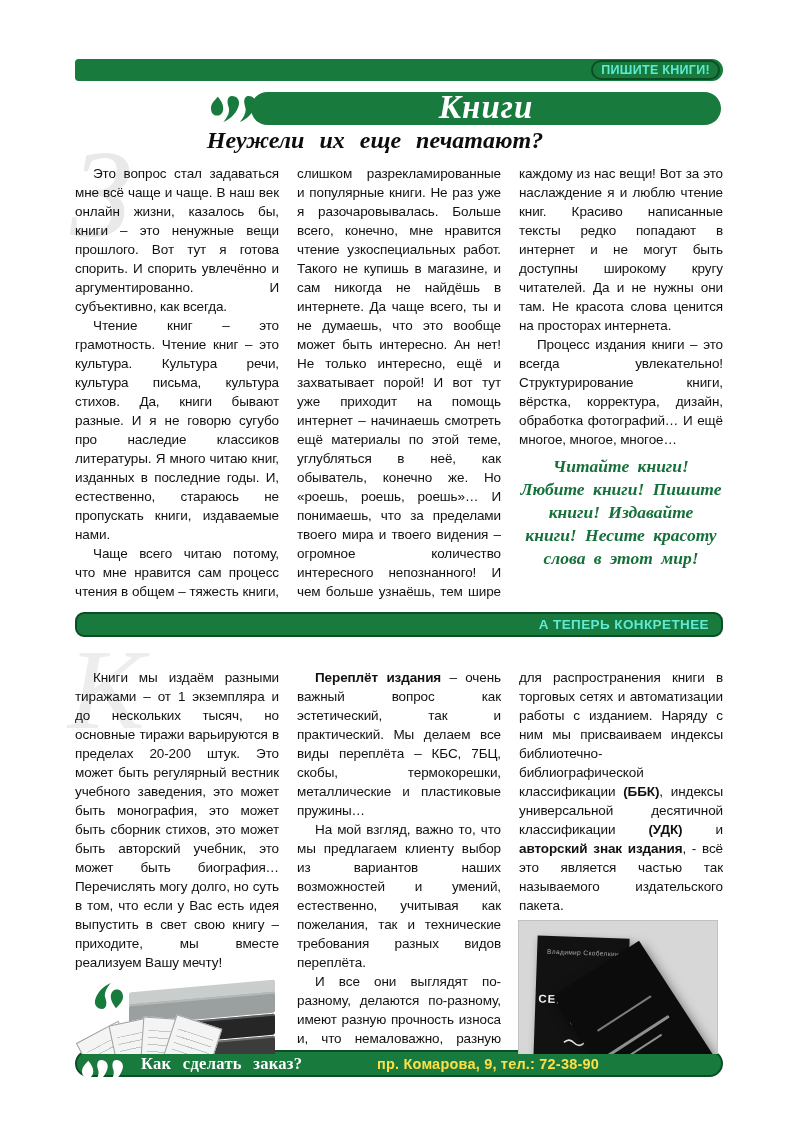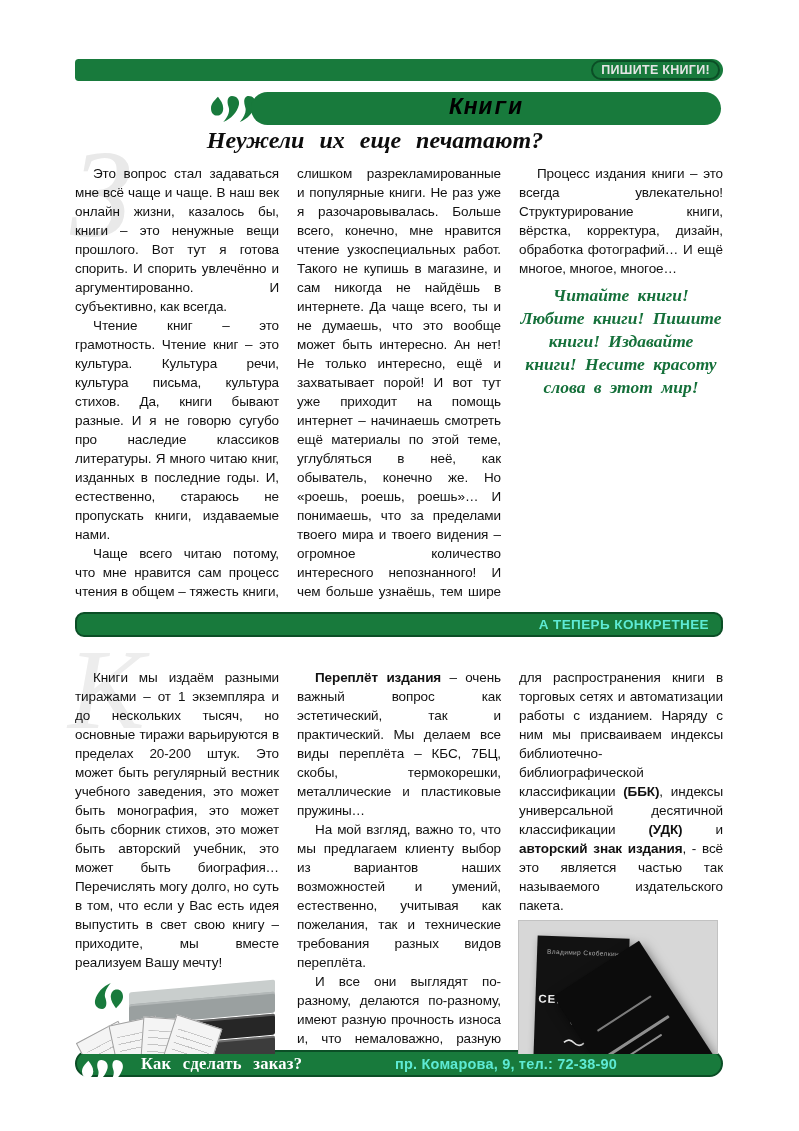--- a/index.html
+++ b/index.html
@@ -10,39 +10,39 @@
   .abs{position:absolute;}
   
   .greenbar{background:#187a3c;}
   #top-bar{
     left:75px;top:59px;width:648px;height:22px;
     border-radius:4px 12px 12px 4px;
     display:flex;align-items:center;justify-content:flex-end;
   }
   .capsule{
     border:2px solid #0b4e26;border-radius:10px;
-    color:#e5e5e5;font-weight:bold;font-size:12.5px;
+    color:#5eead4;font-weight:bold;font-size:12.5px;
     padding:1px 8px;margin-right:3px;letter-spacing:.3px;white-space:nowrap;
   }
   #section-bar{
     left:75px;top:612px;width:648px;height:25px;
     border:2px solid #0b4e26;border-radius:9px;box-sizing:border-box;
     display:flex;align-items:center;justify-content:flex-end;
   }
   #section-bar .sb-text{
     color:#5eead4;font-weight:bold;font-size:13.5px;margin-right:12px;letter-spacing:.4px;
   }
   
   #title-banner{
     left:251px;top:92px;width:470px;height:33px;border-radius:17px;
     display:flex;align-items:center;justify-content:center;
   }
   #title-banner .t{
-    color:#000000;font-family:Liberation Mono, monospace;font-weight:bold;font-style:italic;
-    font-size:23px;letter-spacing:1px;transform:translateY(-1px);
+    color:#ffffff;font-family:Liberation Serif, serif;font-weight:bold;font-style:italic;
+    font-size:33px;letter-spacing:1px;transform:translateY(-1px);
   }
   #header-quote{left:211px;top:88px;width:48px;height:42px;}
   .qfill-green path{fill:#187a3c;}
   .qfill-white path{fill:#ffffff;}
   #subtitle{
     left:75px;top:127px;width:600px;text-align:center;
     font-family:"Liberation Serif",serif;font-weight:bold;font-style:italic;
     font-size:24px;word-spacing:9px;color:#0d0d0d;
   }
   
@@ -107,21 +107,21 @@
     left:75px;top:1050px;width:648px;height:27px;border-radius:14px;
     border:2px solid #0b4e26;box-sizing:border-box;
   }
   #footer-quote{position:absolute;left:5px;top:2px;width:44px;height:36px;}
   #footer-question{
     position:absolute;left:64px;top:2px;color:#fff;
     font-family:"Liberation Serif",serif;font-weight:bold;
     font-size:16.5px;word-spacing:7px;letter-spacing:.3px;
   }
   #footer-address{
-    position:absolute;left:318px;top:4px;color:#5eead4;font-weight:bold;font-size:14.5px;
+    position:absolute;left:300px;top:4px;color:#fde047;font-weight:bold;font-size:14.5px;
     letter-spacing:.2px;
   }
   b.run{font-weight:bold;}
 </style>
 </head>
 <body>
 
 <div class="abs wm" id="wm-top">З</div>
 <div class="abs wm" id="wm-bottom">К</div>
 
@@ -143,20 +143,21 @@
   <div class="col">
     <p>Это вопрос стал задаваться мне всё чаще и чаще. В наш век онлайн жизни, казалось бы, книги – это ненужные вещи прошлого. Вот тут я готова спорить. И спорить увлечённо и аргументированно. И субъективно, как всегда.</p>
     <p>Чтение книг – это грамотность. Чтение книг – это культура. Культура речи, культура письма, культура стихов. Да, книги бывают разные. И я не говорю сугубо про наследие классиков литературы. Я много читаю книг, изданных в последние годы. И, естественно, стараюсь не пропускать книги, издаваемые нами.</p>
     <p>Чаще всего читаю потому, что мне нравится сам процесс чтения в общем – тяжесть книги, перелистывание страниц, запах бумаги и краски, оформление. Конечно, без интересного содержания всё это не имеет никакого значения. Пустую книгу читать невозможно. Какая бы она красивая ни была. Поэтому, я чаще всего не читаю</p>
   </div>
   <div class="col">
     <p class="noind">слишком разрекламированные и популярные книги. Не раз уже я разочаровывалась. Больше всего, конечно, мне нравится чтение узкоспециальных работ. Такого не купишь в магазине, и сам никогда не найдёшь в интернете. Да чаще всего, ты и не думаешь, что это вообще может быть интересно. Ан нет! Не только интересно, ещё и захватывает порой! И вот тут уже приходит на помощь интернет – начинаешь смотреть ещё материалы по этой теме, углубляться в неё, как обыватель, конечно же. Но «роешь, роешь, роешь»… И понимаешь, что за пределами твоего мира и твоего видения – огромное количество интересного непознанного! И чем больше узнаёшь, тем шире раскрывается горизонт непознанного! А причина всему – книга!</p>
 
   </div>
   <div class="col">
+    <p class="noind">каждому из нас вещи! Вот за это наслаждение я и люблю чтение книг. Красиво написанные тексты редко попадают в интернет и не могут быть доступны широкому кругу читателей. Да и не нужны они там. Не красота слова ценится на просторах интернета.</p>
     <p>Процесс издания книги – это всегда увлекательно! Структурирование книги, вёрстка, корректура, дизайн, обработка фотографий… И ещё многое, многое, многое…</p>
     <div id="slogan">
       <span>Читайте книги! Любите книги! Пишите книги! Издавайте книги! Несите красоту слова в этот мир!</span>
     </div>
   </div>
 </div>
 
 <div class="abs greenbar" id="section-bar">
   <span class="sb-text">А ТЕПЕРЬ КОНКРЕТНЕЕ</span>
 </div>

